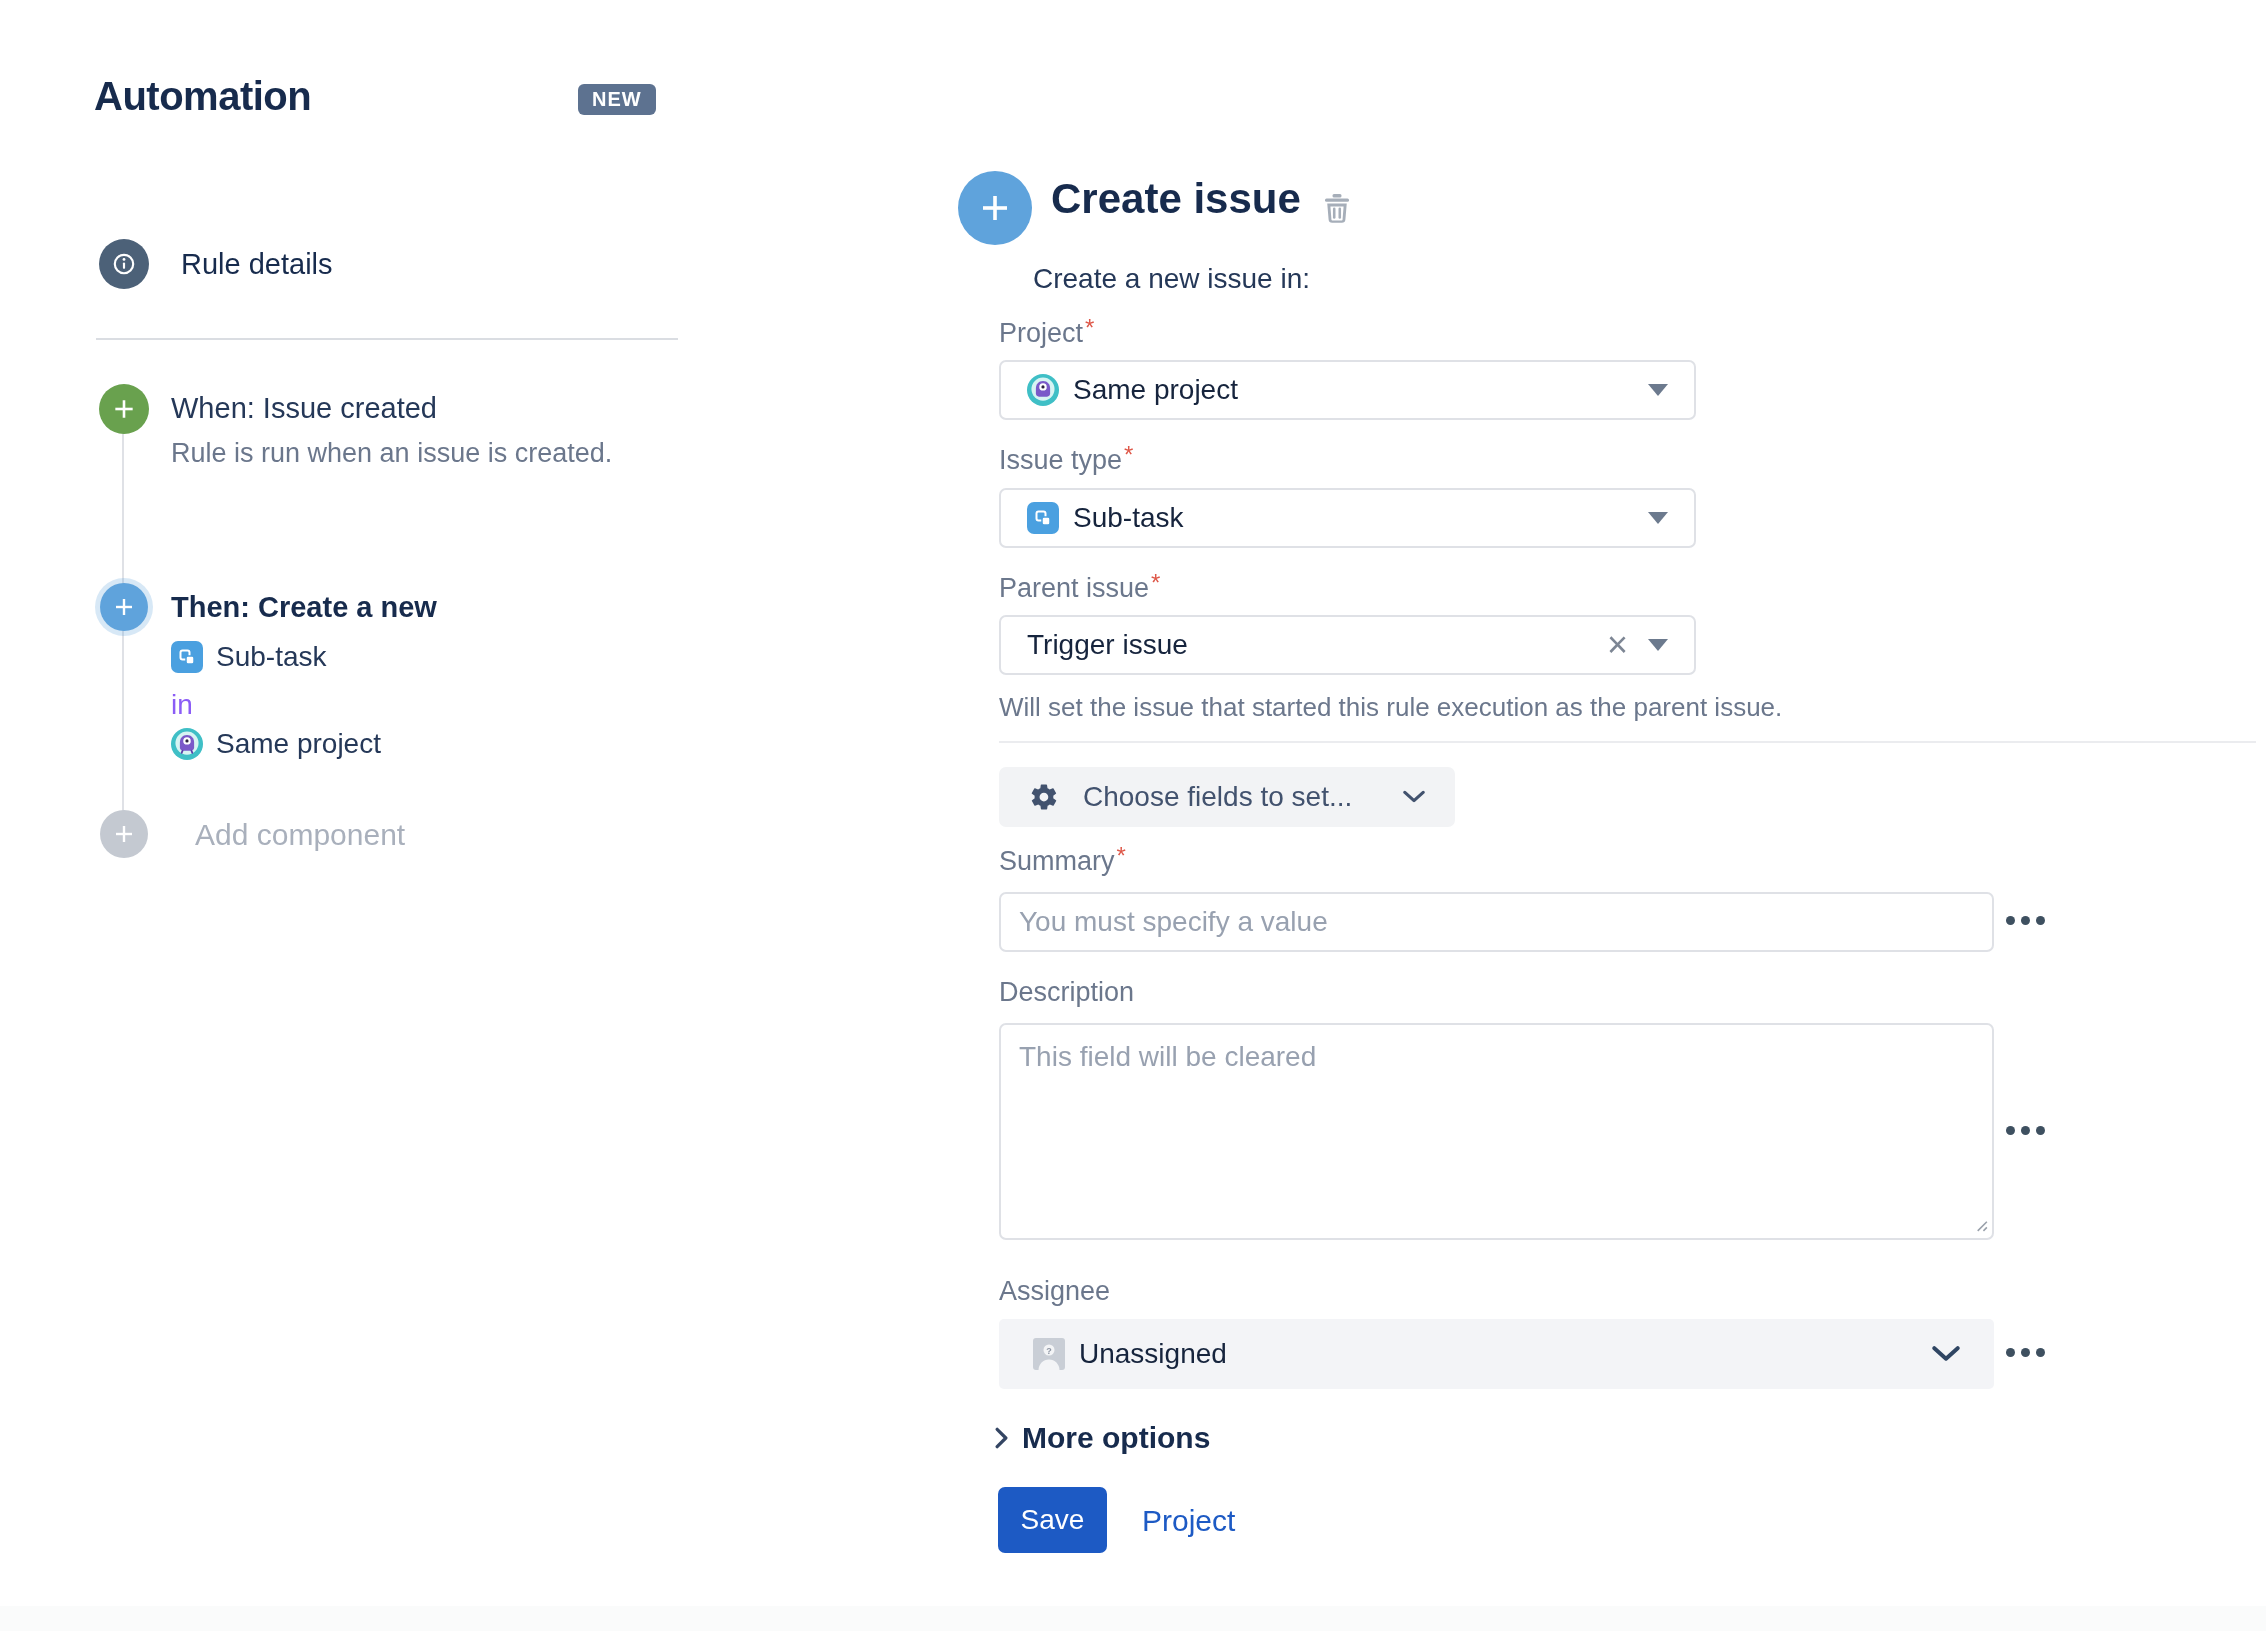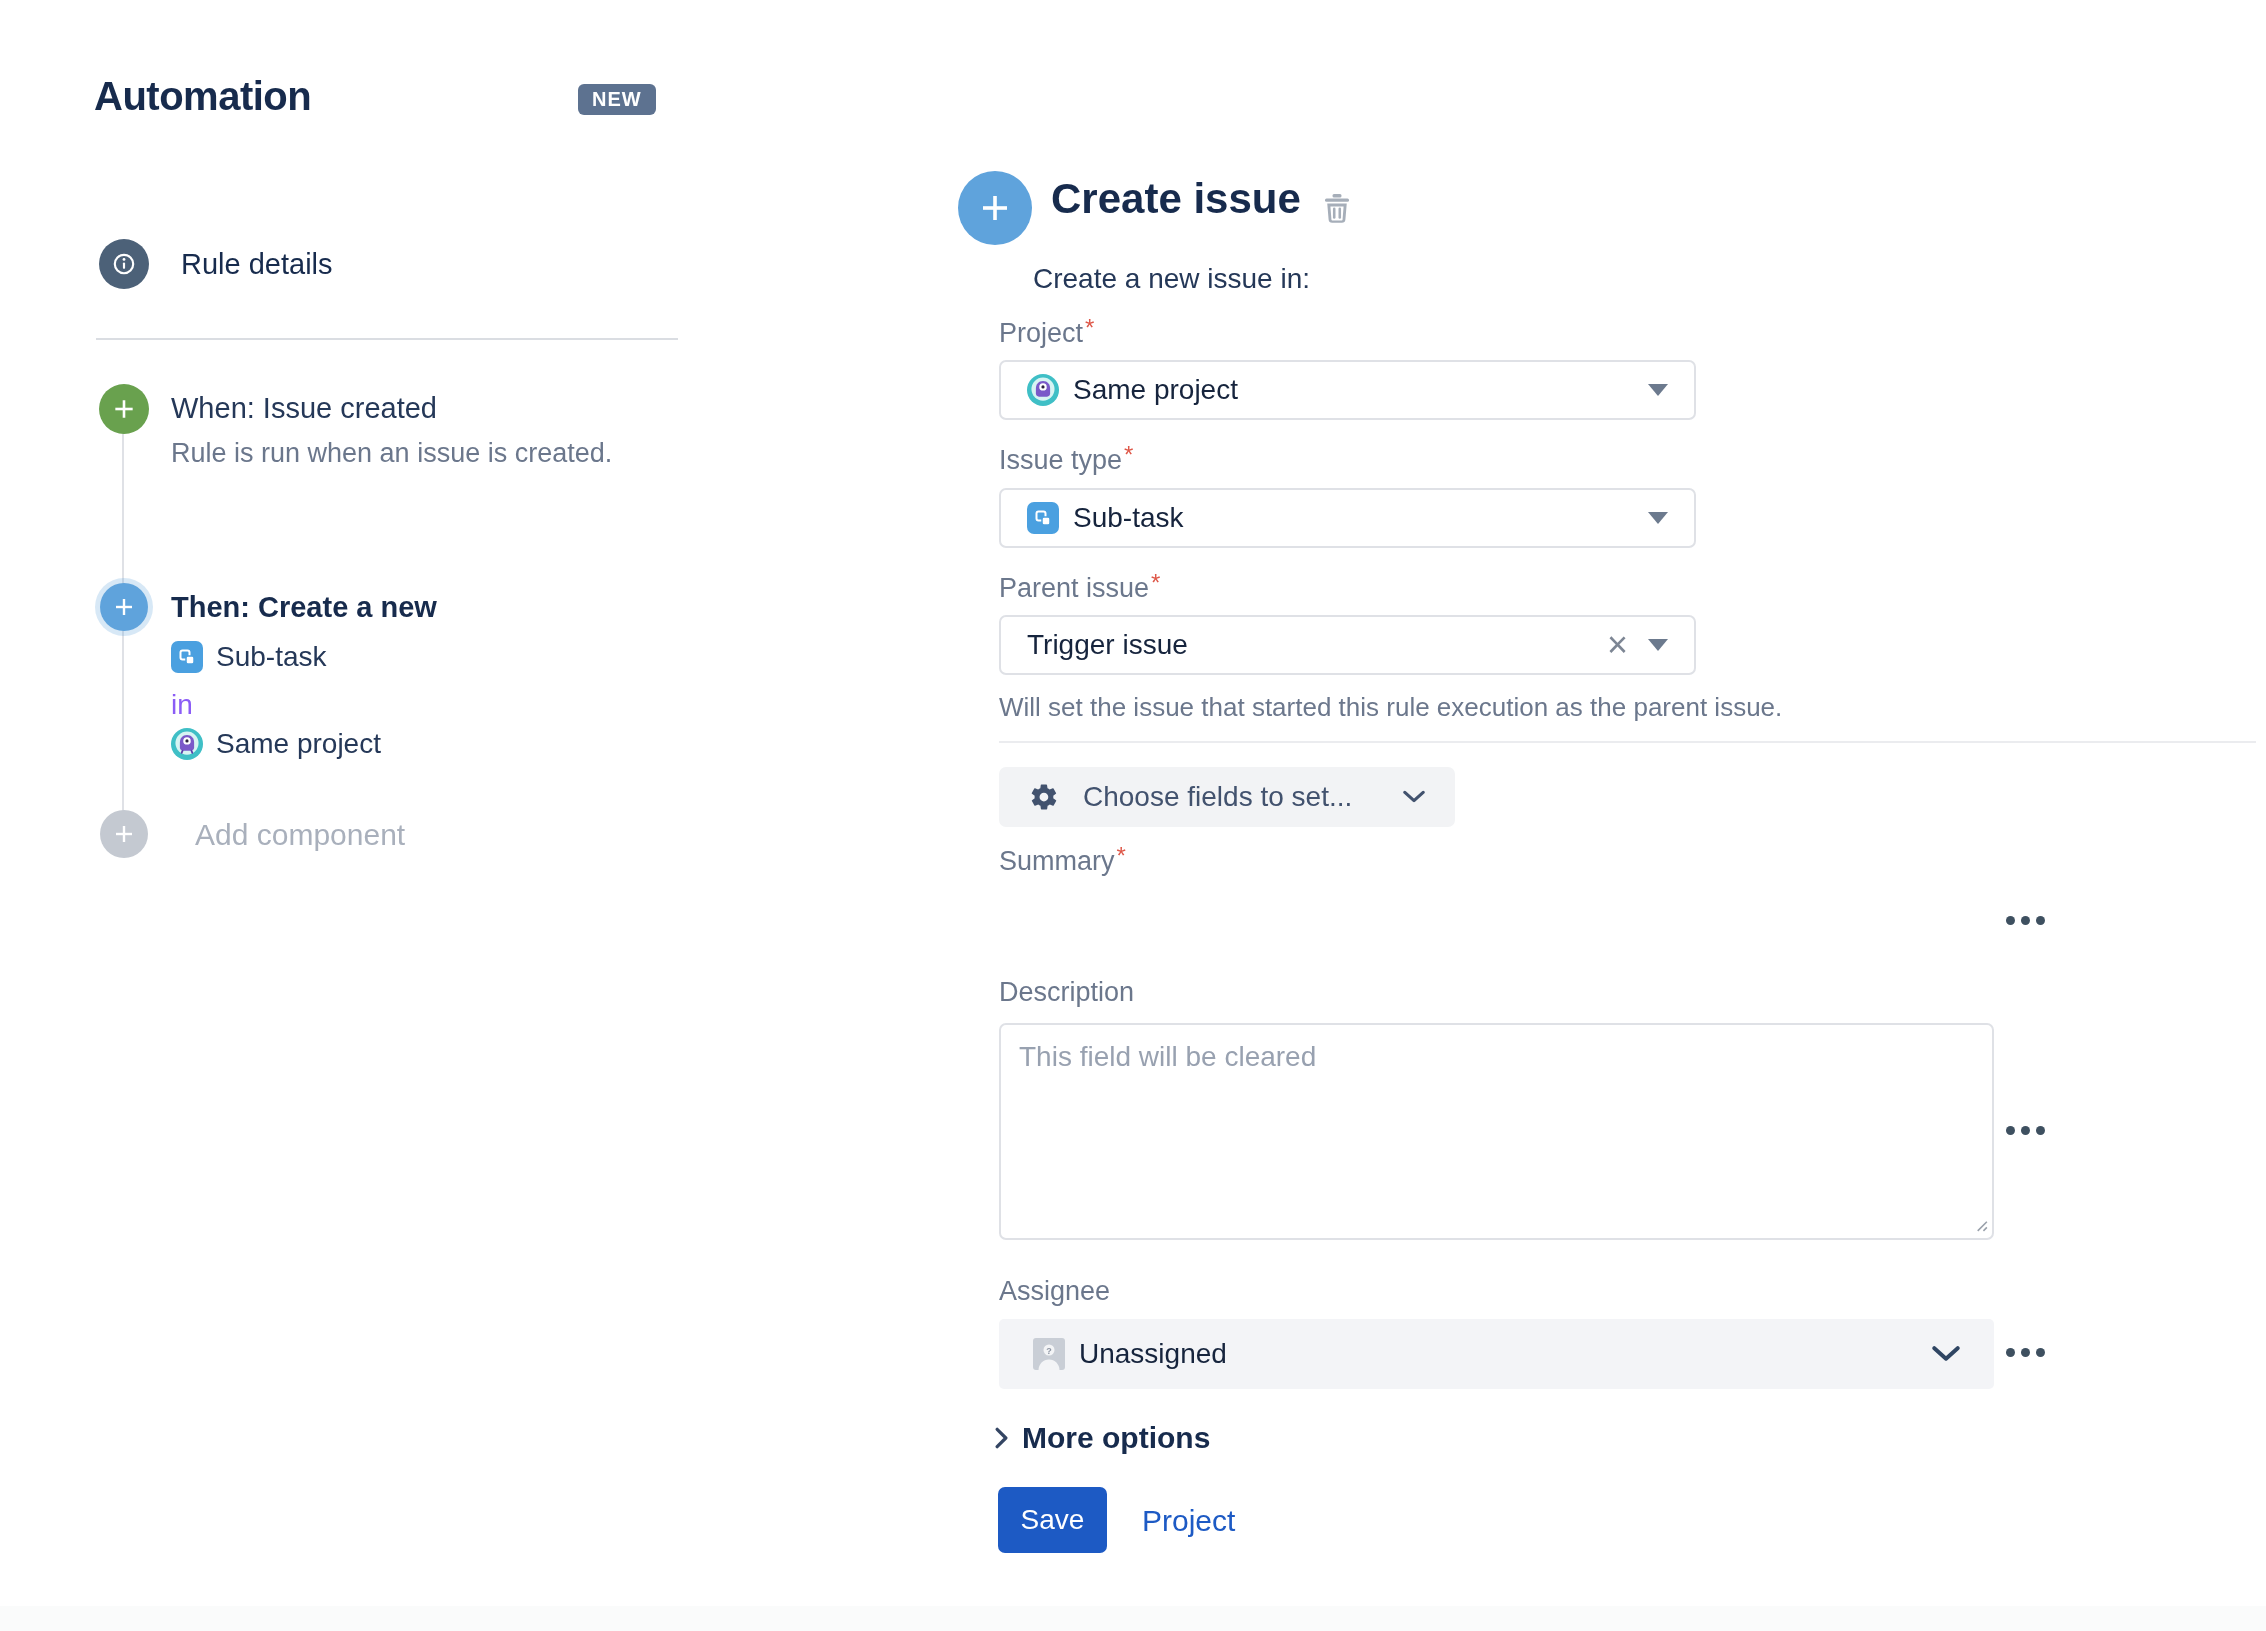--- a/index.html
+++ b/index.html
@@ -217,20 +217,21 @@
     </span>
     <span class="choose-label">Choose fields to set...</span>
     <span style="display:flex;">
       <svg width="22" height="14" viewBox="0 0 24 14">
           <polyline points="2,2 12,11 22,2" fill="none" stroke="#42526E" stroke-width="3.4" stroke-linecap="round" stroke-linejoin="round"></polyline>
         </svg>
     </span>
   </div>
 
   <div class="abs fld-label lbl-summary"><span>Summary</span><span class="req">*</span></div>
+  <input class="abs text-input" type="text" placeholder="You must specify a value" style="">
   <div class="abs dots dots-summary">
       <i></i>
       <i></i>
       <i></i>
     </div>
 
   <div class="abs fld-label lbl-desc">Description</div>
   <textarea class="abs text-area" placeholder="This field will be cleared" style=""></textarea>
   <span class="abs resize-glyph">
     <svg width="16" height="16" viewBox="0 0 14 14">

